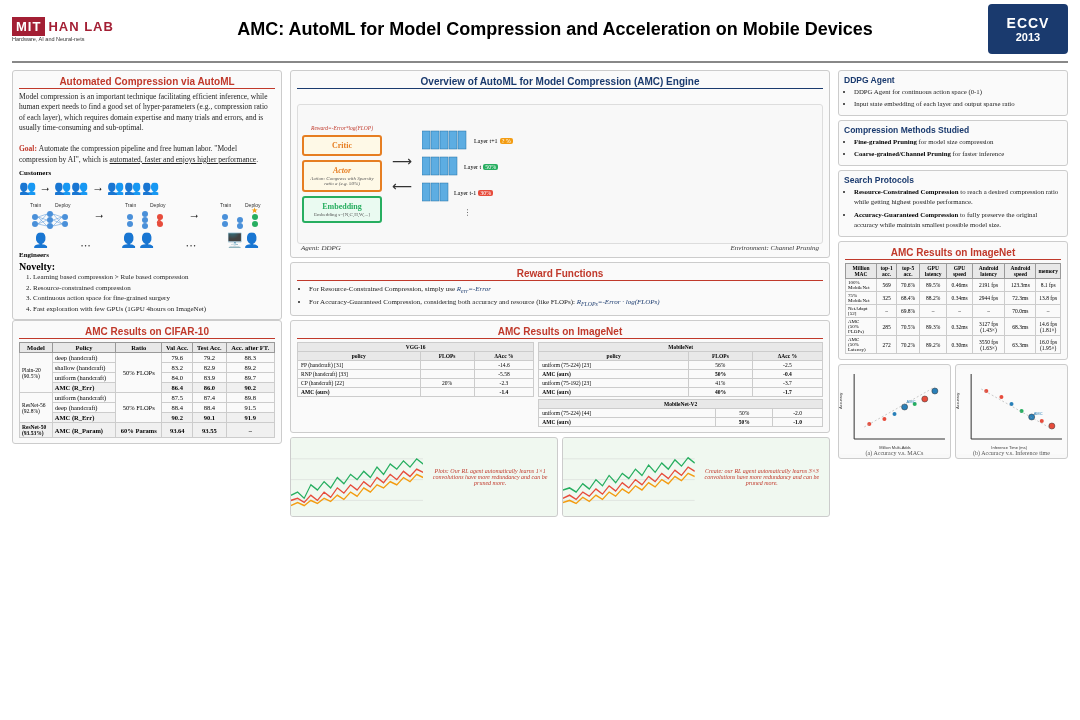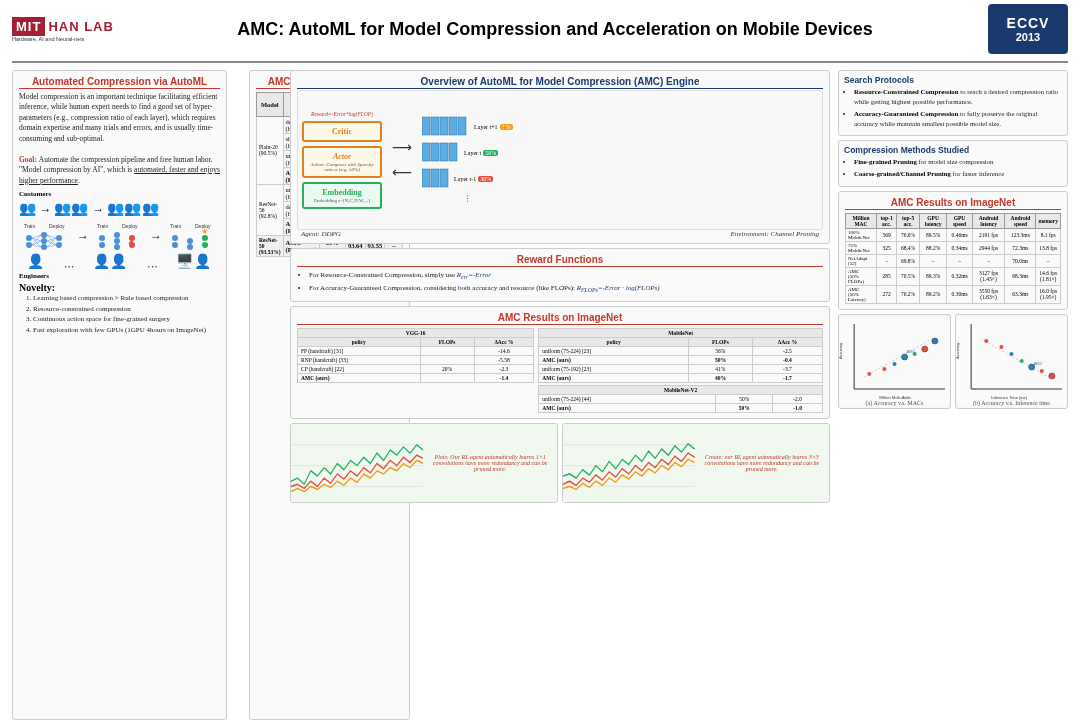--- a/index.html
+++ b/index.html
@@ -81,21 +81,22 @@
       display: flex;
       gap: 8px;
       flex: 1;
       min-height: 0;
     }
 
     
     .left-col {
       width: 270px;
       display: flex;
-      gap: 22px;
+      flex-direction: column;
+      gap: 0;
       flex-shrink: 0;
     }
 
     
     .mid-col {
       flex: 1;
       display: flex;
       flex-direction: column;
       gap: 4px;
       min-width: 0;
@@ -121,21 +122,21 @@
       margin-bottom: 3px;
       font-family: Arial, sans-serif;
     }
     .section-header-blue {
       font-size: 10px;
       font-weight: bold;
       color: #1a3a6e;
       text-align: center;
       border-bottom: 1px solid #1a3a6e;
       padding-bottom: 1px;
-      margin-bottom: 1px;
+      margin-bottom: 15px;
       font-family: Arial, sans-serif;
     }
 
     .section-box {
       border: 1px solid #ccc;
       border-radius: 3px;
       padding: 5px 6px;
       background: #fafafa;
     }
 
@@ -764,34 +765,41 @@
             <polyline points="0,58 10,55 20,59 30,52 40,56 50,49 60,54 70,46 80,51 90,43 100,48 110,40 120,45 130,37 140,42 150,34 160,39 170,31 180,36 190,28 200,32" fill="none" stroke="#e74c3c" stroke-width="1.5"></polyline>
             <polyline points="0,62 10,60 20,63 30,57 40,61 50,55 60,59 70,52 80,56 90,49 100,53 110,46 120,50 130,43 140,47 150,40 160,44 170,37 180,41 190,34 200,37" fill="none" stroke="#f39c12" stroke-width="1.5"></polyline>
           </svg>
           <div class="graph-caption">Create: our RL agent automatically learns 3×3 convolutions have more redundancy and can be pruned more.</div>
         </div>
       </div>
     </div>
 
     <div class="right-col">
 
+      <div class="section-box right-section">
+        <div class="right-section-title">DDPG Agent</div>
+        <ul class="right-bullet">
+          <li>DDPG Agent for continuous action space (0-1)</li>
+          <li>Input state embedding of each layer and output sparse ratio</li>
+        </ul>
+      </div>
+
+      <div class="section-box right-section">
+        <div class="right-section-title">Compression Methods Studied</div>
+        <ul class="right-bullet">
+          <li><span class="highlight">Fine-grained Pruning</span> for model size compression</li>
+          <li><span class="highlight">Coarse-grained/Channel Pruning</span> for faster inference</li>
+        </ul>
+      </div>
 
       <div class="section-box right-section">
         <div class="right-section-title">Search Protocols</div>
         <ul class="right-bullet">
           <li><span class="highlight">Resource-Constrained Compression</span> to reach a desired compression ratio while getting highest possible performance.</li>
           <li><span class="highlight">Accuracy-Guaranteed Compression</span> to fully preserve the original accuracy while maintain smallest possible model size.</li>
-        </ul>
-      </div>
-
-      <div class="section-box right-section">
-        <div class="right-section-title">Compression Methods Studied</div>
-        <ul class="right-bullet">
-          <li><span class="highlight">Fine-grained Pruning</span> for model size compression</li>
-          <li><span class="highlight">Coarse-grained/Channel Pruning</span> for faster inference</li>
         </ul>
       </div>
 
       <div class="section-box">
         <div class="section-header">AMC Results on ImageNet</div>
         <table class="imagenet-table">
           <thead>
             <tr>
               <th>Million MAC</th>
               <th>top-1 acc.</th>

